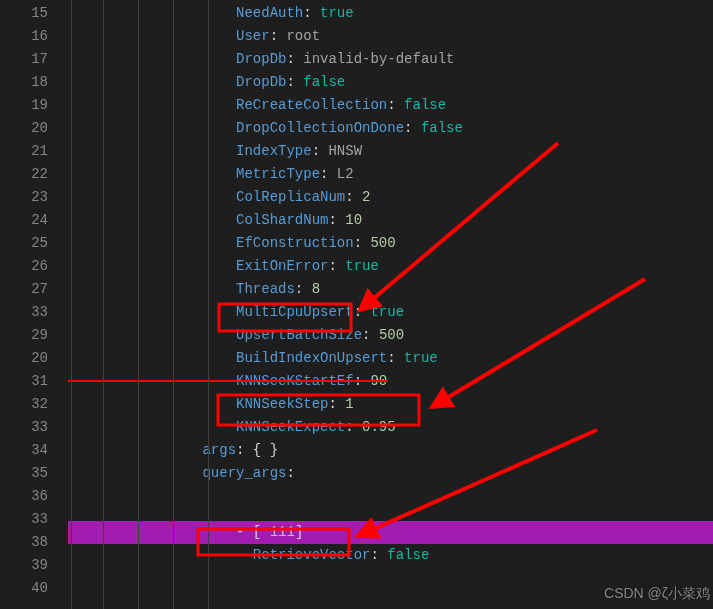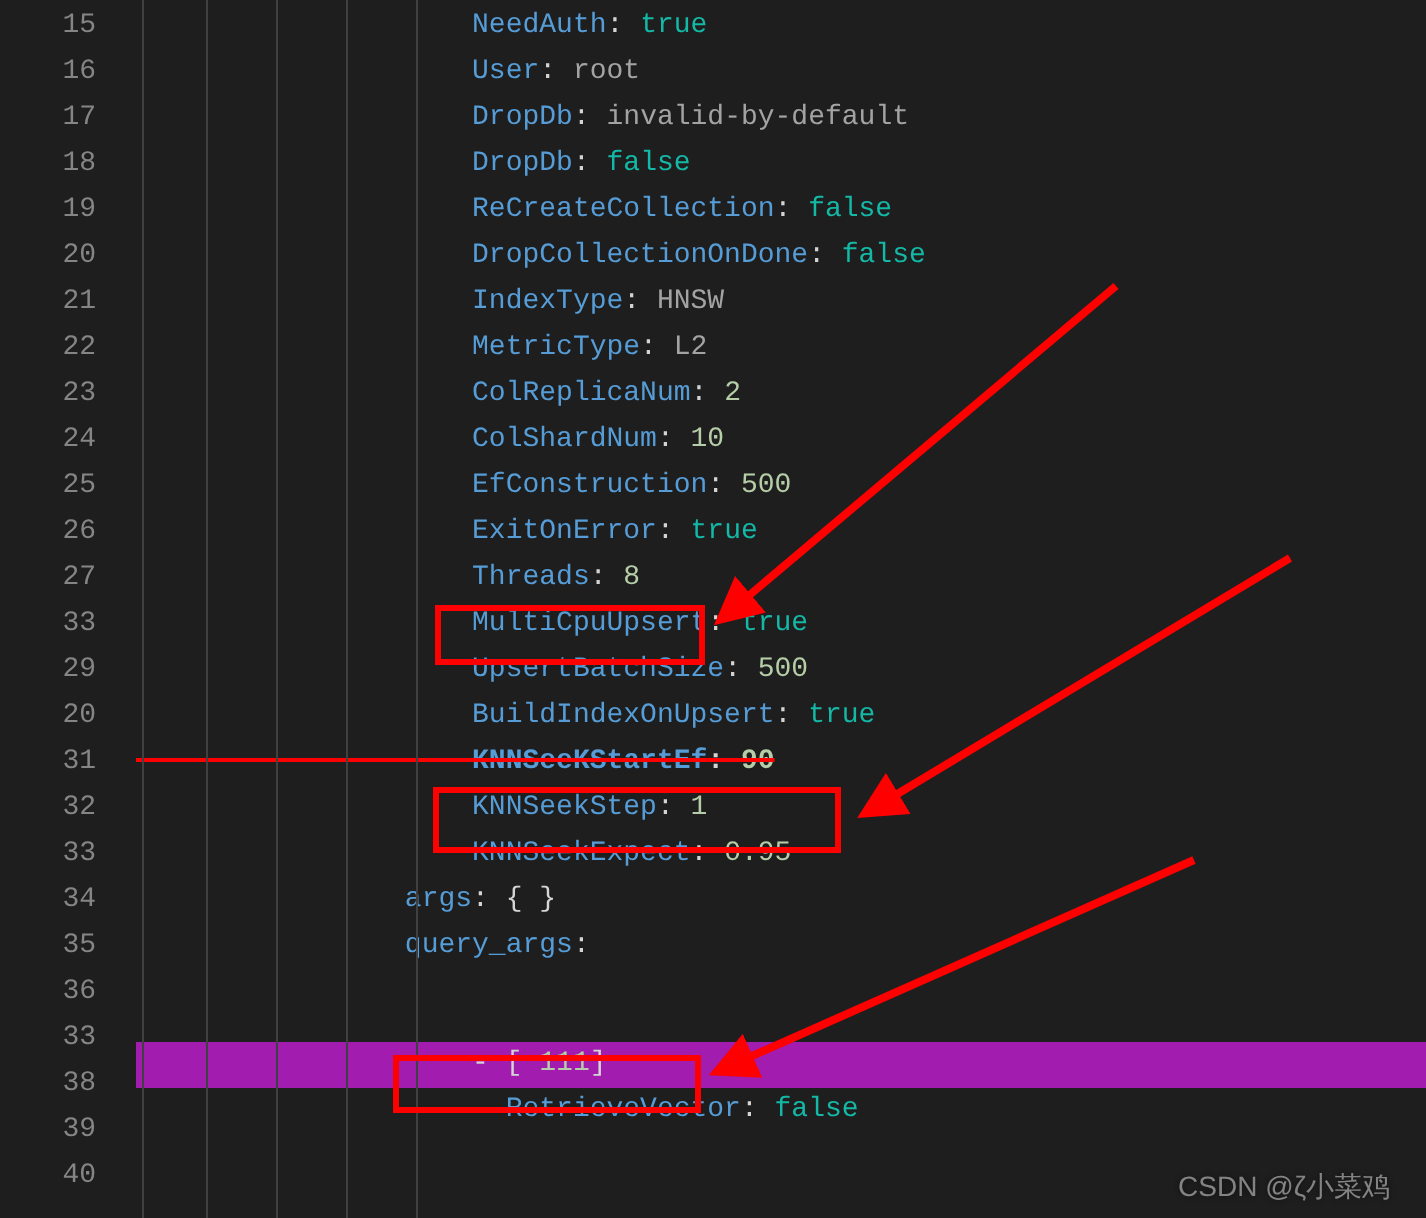--- a/index.html
+++ b/index.html
@@ -28,21 +28,21 @@
   .val-s { color:#a3a3a3; }
   .val-n { color:#b5cea8; }
   .plain { color:#d4d4d4; }
   .dash  { color:#d4d4d4; }
 
   .overlay { position:absolute; top:0; left:0; width:713px; height:609px; pointer-events:none;}
   .arrow-line { stroke:#ff0000; stroke-width:4; fill:none; }
   .arrow-head { fill:#ff0000; }
 
   .watermark {
-    position:absolute; right:18px; bottom:6px;
+    position:absolute; right:3px; bottom:6px;
     color:#d7d7d7; opacity:0.55; font-family: sans-serif; font-size:14px;
     text-shadow:0 0 3px #000;
   }
 
   
   .g1 { left: 3px; }
   .g2 { left: 35px; }
   .g3 { left: 70px; }
   .g4 { left:105px; }
   .g5 { left:140px; }
@@ -94,21 +94,21 @@
       <div class="line"><span class="plain">                    </span><span class="key">IndexType</span><span class="plain">: </span><span class="val-s">HNSW</span></div>
       <div class="line"><span class="plain">                    </span><span class="key">MetricType</span><span class="plain">: </span><span class="val-s">L2</span></div>
       <div class="line"><span class="plain">                    </span><span class="key">ColReplicaNum</span><span class="plain">: </span><span class="val-n">2</span></div>
       <div class="line"><span class="plain">                    </span><span class="key">ColShardNum</span><span class="plain">: </span><span class="val-n">10</span></div>
       <div class="line"><span class="plain">                    </span><span class="key">EfConstruction</span><span class="plain">: </span><span class="val-n">500</span></div>
       <div class="line"><span class="plain">                    </span><span class="key">ExitOnError</span><span class="plain">: </span><span class="val-b">true</span></div>
       <div class="line"><span class="plain">                    </span><span class="key">Threads</span><span class="plain">: </span><span class="val-n">8</span></div>
       <div class="line"><span class="plain">                    </span><span class="key">MultiCpuUpsert</span><span class="plain">: </span><span class="val-b">true</span></div>
       <div class="line"><span class="plain">                    </span><span class="key">UpsertBatchSize</span><span class="plain">: </span><span class="val-n">500</span></div>
       <div class="line"><span class="plain">                    </span><span class="key">BuildIndexOnUpsert</span><span class="plain">: </span><span class="val-b">true</span></div>
-      <div class="line" style="text-decoration: line-through 2px rgb(255, 0, 0); font-weight: bold;"><span class="plain">                    </span><span class="key">KNNSeeKStartEf</span><span class="plain">: </span><span class="val-n">90</span></div>
+      <div class="line" style="text-decoration: line-through 2px rgb(255, 0, 0);"><span class="plain">                    </span><span class="key">KNNSeeKStartEf</span><span class="plain">: </span><span class="val-n">90</span></div>
       <div class="line"><span class="plain">                    </span><span class="key">KNNSeekStep</span><span class="plain">: </span><span class="val-n">1</span></div>
       <div class="line"><span class="plain">                    </span><span class="key">KNNSeekExpect</span><span class="plain">: </span><span class="val-n">0.95</span></div>
       <div class="line"><span class="plain">                </span><span class="key">args</span><span class="plain">: </span><span class="plain">{ }</span></div>
       <div class="line"><span class="plain">                </span><span class="key">query_args</span><span class="plain">:</span></div>
       <div class="line hl"><span class="plain">                    </span><span class="dash">- </span><span class="plain">[ </span><span class="val-n">111</span><span class="plain">]</span></div>
       <div class="line"><span class="plain">                    </span><span class="dash">- </span><span class="key">RetrieveVector</span><span class="plain">: </span><span class="val-b">false</span></div>
       <div class="line"><span class="plain"> </span></div>
     </div>
 </div>
 

